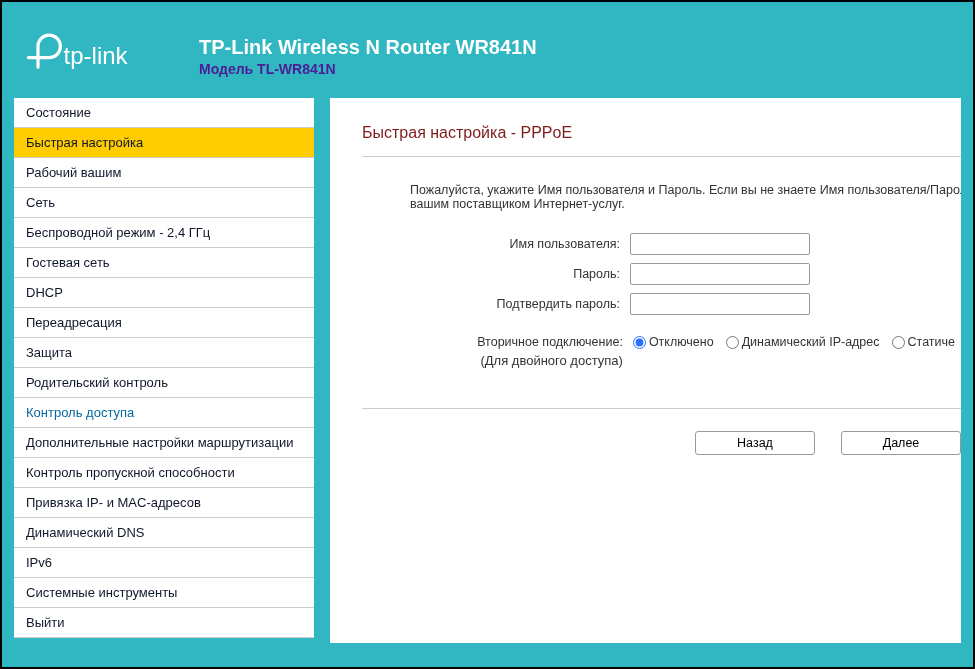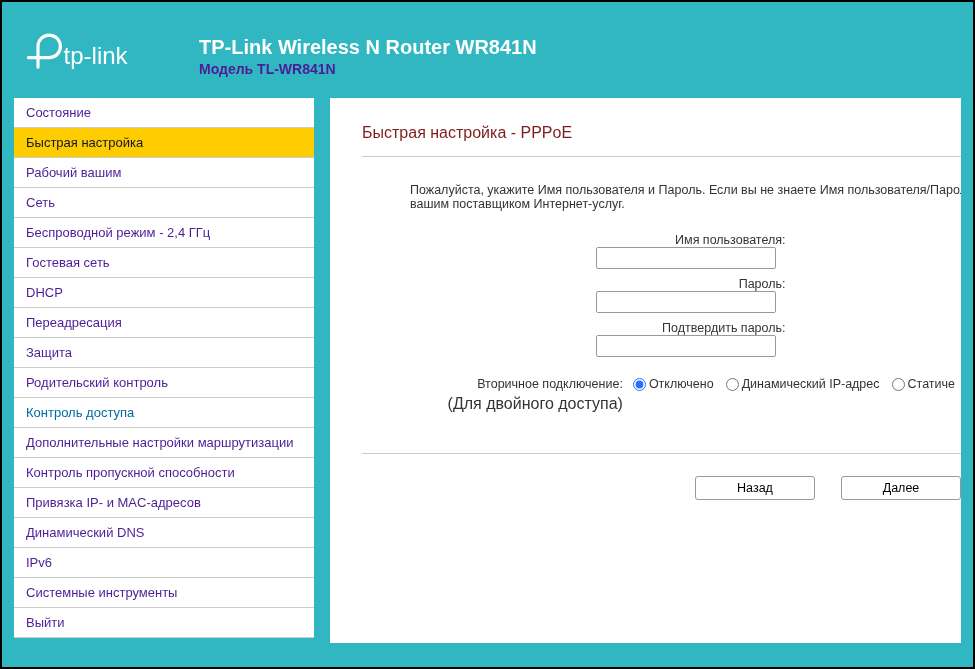--- a/index.html
+++ b/index.html
@@ -48,21 +48,21 @@
     height: calc(100% - 108px);
   }
 
   .sidebar {
     width: 300px;
     background: #30b7c2;
     flex-shrink: 0;
   }
   .sidebar-item {
     background: #fff;
-    color: #4c1d95;
+    color: #0f172a;
     padding: 7px 12px;
     border-bottom: 1px solid #ccc;
     font-size: 13px;
     cursor: pointer;
     white-space: nowrap;
     overflow: hidden;
   }
   .sidebar-item.active {
     background: #ffcc00;
     color: #0f172a;
@@ -103,21 +103,20 @@
     margin: 0 0 22px 48px;
     white-space: nowrap;
   }
   .form {
     margin-left: 48px;
   }
   .form-row {
     display: flex;
     align-items: center;
     margin-bottom: 8px;
-    flex-direction: column;
   }
   .form-label {
     width: 220px;
     text-align: right;
     padding-right: 10px;
     font-size: 12.5px;
     color: #333;
   }
   .form-input {
     width: 180px;
@@ -134,21 +133,21 @@
     justify-content: space-between;
   }
   .sec-label-col {
     width: 268px;
     text-align: right;
     padding-right: 10px;
     font-size: 12.5px;
   }
   .sec-sub {
     text-align: right;
-    font-size: 16px;
+    font-size: 13px;
     margin-top: 4px;
   }
   .radio-group {
     display: flex;
     align-items: center;
     gap: 6px;
     white-space: nowrap;
     font-size: 12.5px;
   }
   .radio-group label {

